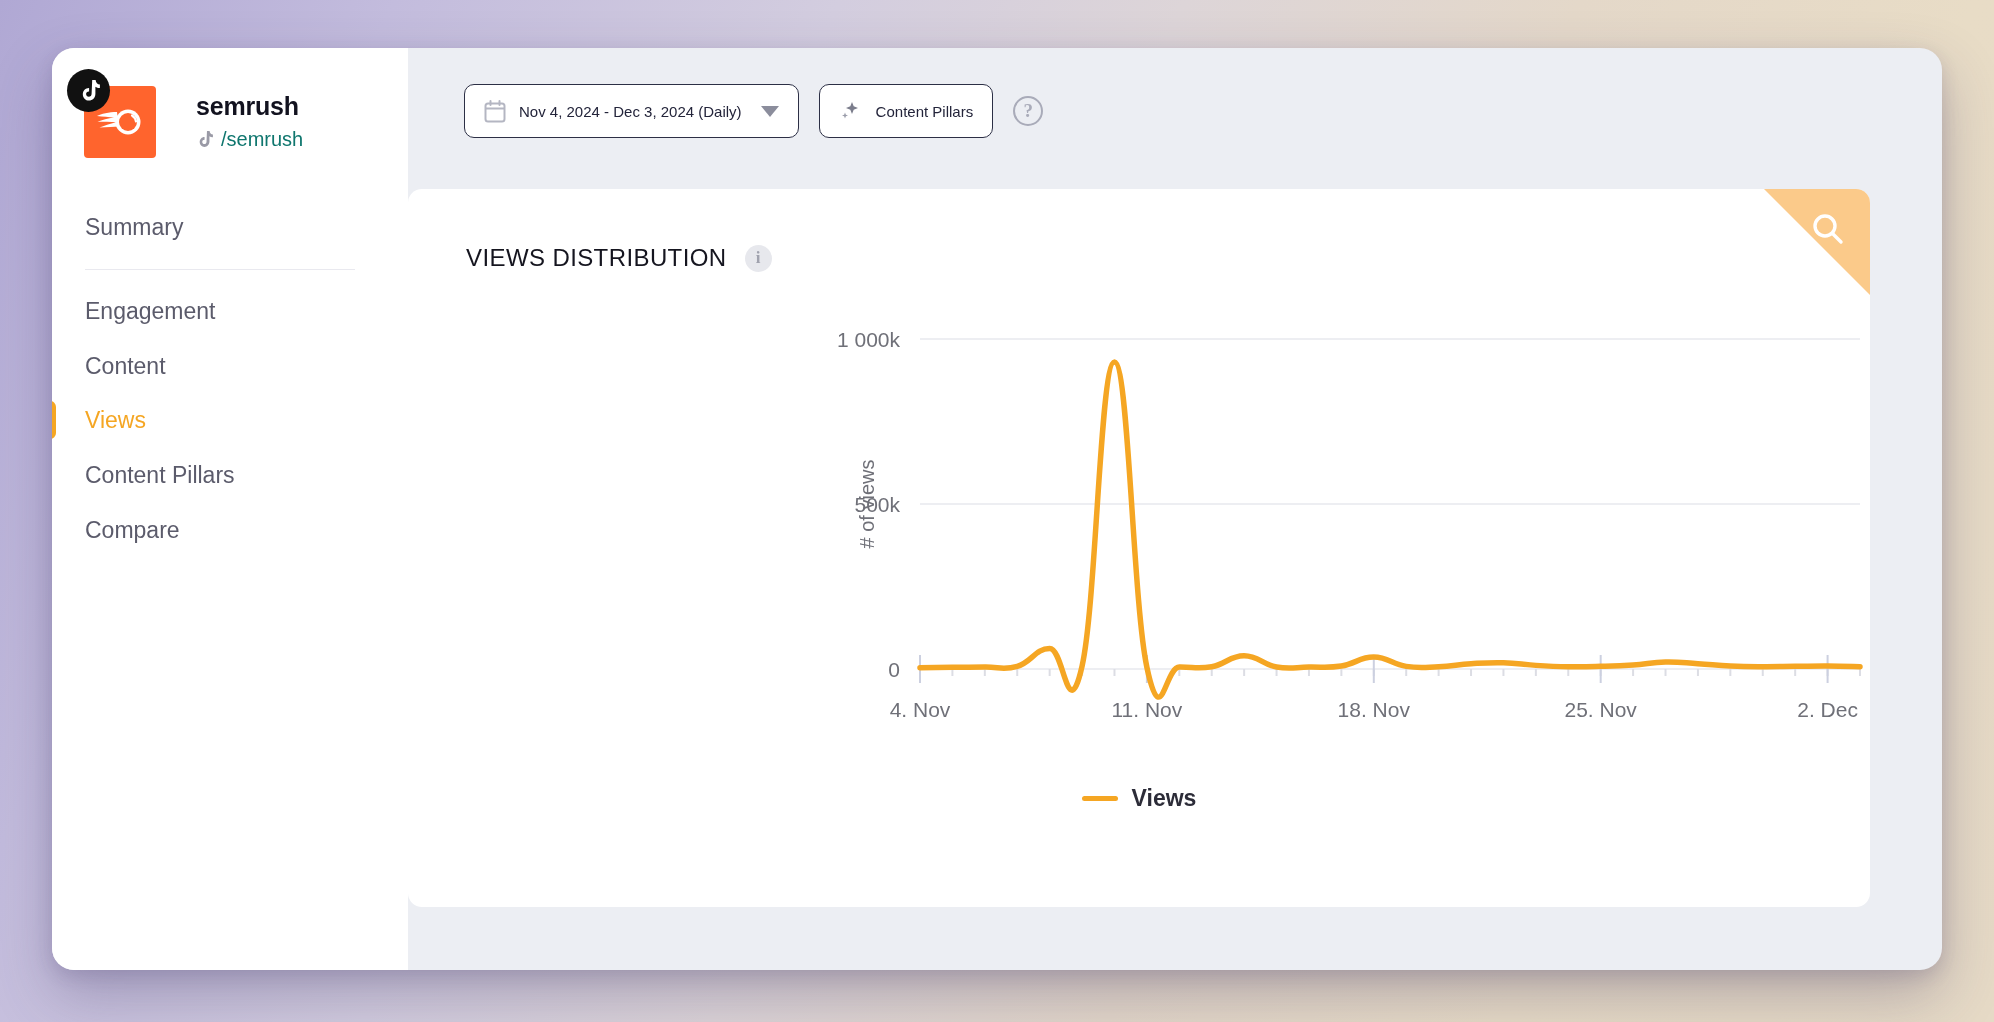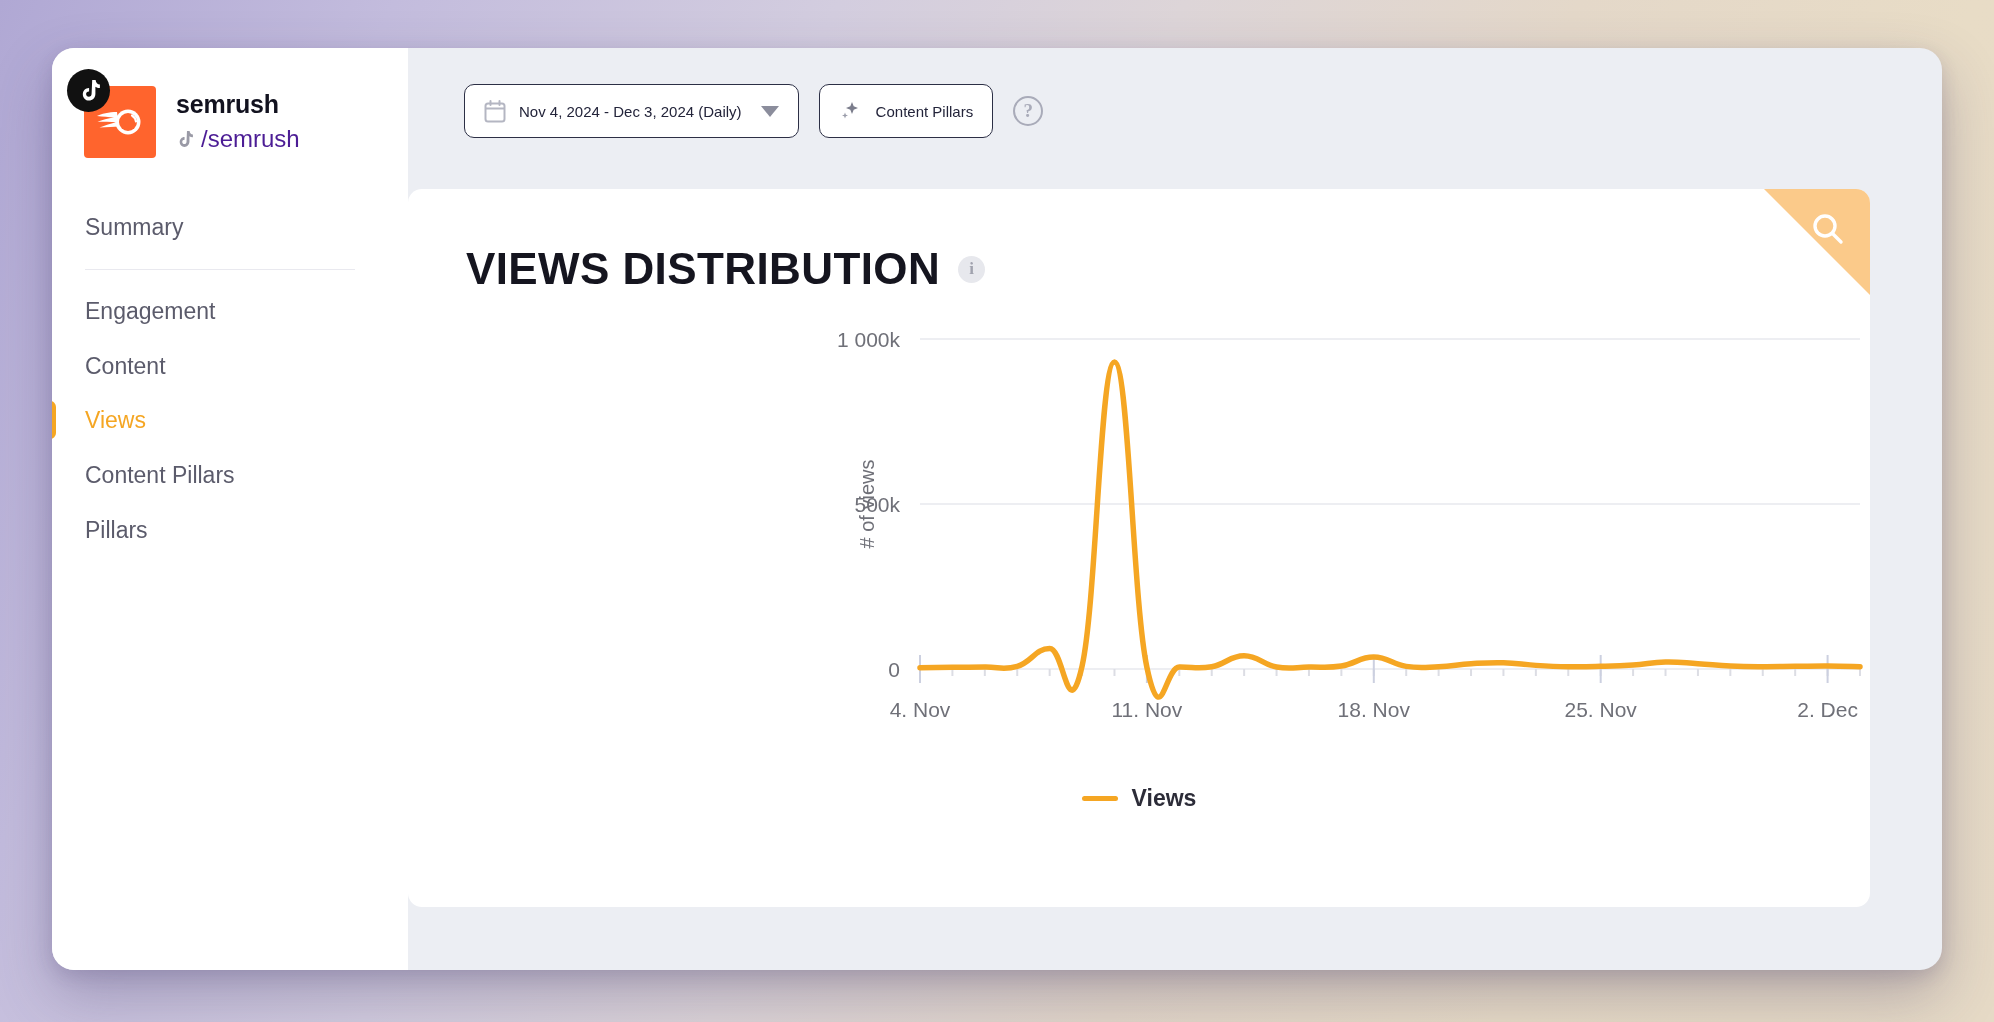--- a/index.html
+++ b/index.html
@@ -46,20 +46,21 @@
     background: #ffffff;
     padding: 0;
     position: relative;
   }
 
   .profile {
     display: flex;
     align-items: center;
     padding: 38px 0 0 32px;
     position: relative;
+    gap: 20px;
   }
 
   .avatar-wrap { position: relative; width: 72px; height: 72px; flex: 0 0 72px; }
 
   .avatar {
     width: 72px; height: 72px;
     background: #ff642d;
     border-radius: 4px;
     display: flex; align-items: center; justify-content: center;
   }
@@ -84,22 +85,22 @@
   }
 
   .profile-handle-row {
     display: flex;
     align-items: center;
     margin-top: 7px;
     gap: 8px;
   }
 
   .profile-handle {
-    font-size: 24px;
-    color: #4c1d95;
+    font-size: 20px;
+    color: #0f766e;
   }
 
   #nav { margin-top: 42px; }
 
   .nav-item {
     position: relative;
     font-size: 23px;
     color: #5b5b6b;
     padding: 13px 0 13px 33px;
     cursor: pointer;
@@ -202,24 +203,24 @@
   }
 
   .card-title-row {
     display: flex;
     align-items: center;
     gap: 18px;
     padding: 55px 0 0 58px;
   }
 
   .card-title {
-    font-size: 44px;
+    font-size: 24px;
     color: #15151f;
     letter-spacing: .4px;
-    font-weight: bold;
+    font-weight: normal;
   }
 
   .info-dot {
     width: 27px; height: 27px;
     border-radius: 50%;
     background: #e7e8ed;
     color: #a0a2ae;
     font-size: 17px;
     font-weight: bold;
     display: flex; align-items: center; justify-content: center;
@@ -293,21 +294,21 @@
       </div>
     </div>
 
     <nav id="nav">
         <div class="nav-item"><span>Summary</span></div>
         <div class="nav-sep"></div>
         <div class="nav-item"><span>Engagement</span></div>
         <div class="nav-item"><span>Content</span></div>
         <div class="nav-item active"><span>Views</span></div>
         <div class="nav-item"><span>Content Pillars</span></div>
-        <div class="nav-item"><span>Pillars</span></div>
+        <div class="nav-item"><span>Compare</span></div>
       </nav>
   </aside>
 
   <main id="main">
 
     <div id="toolbar">
 
       <div class="ctrl">
         <svg width="22" height="23" viewBox="0 0 22 23">
           <rect x="1.5" y="3.5" width="19" height="18" rx="2.5" fill="none" stroke="#b4b6c2" stroke-width="2"></rect>

